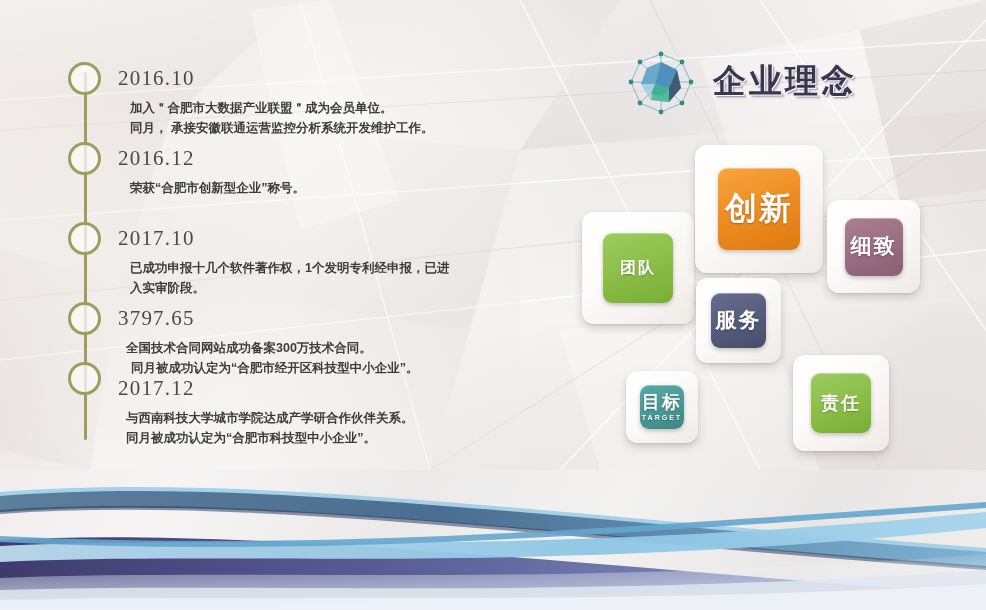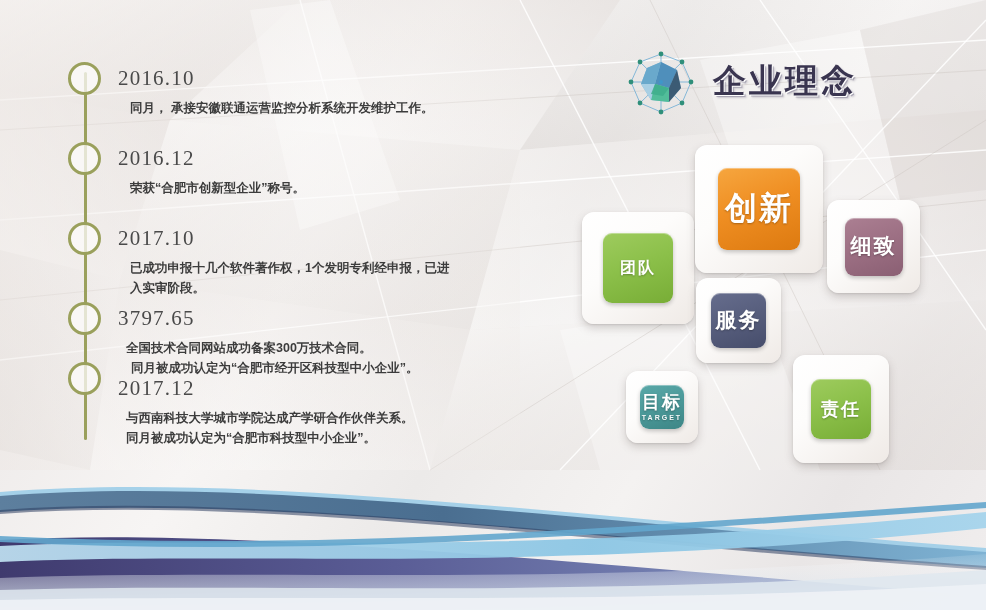--- a/index.html
+++ b/index.html
@@ -165,20 +165,21 @@
 
     <div class="tl-node" style="top:62px"></div>
     <div class="tl-node" style="top:142px"></div>
     <div class="tl-node" style="top:222px"></div>
     <div class="tl-node" style="top:302px"></div>
     <div class="tl-node" style="top:362px"></div>
 
     <div class="tl-entry" style="top:68px">
       <div class="tl-date">2016.10</div>
       <div class="tl-lines">
+        <div class="tl-line">加入＂合肥市大数据产业联盟＂成为会员单位。</div>
         <div class="tl-line">同月， 承接安徽联通运营监控分析系统开发维护工作。</div>
       </div>
     </div>
 
     <div class="tl-entry" style="top:148px">
       <div class="tl-date">2016.12</div>
       <div class="tl-lines">
         <div class="tl-line">荣获“合肥市创新型企业”称号。</div>
       </div>
     </div>
@@ -261,21 +262,21 @@
     </div>
   </div>
 
   <div class="card" style="left:626px; top:371px; width:72px; height:72px;">
     <div class="chip" style="width:44px;height:44px;background:linear-gradient(160deg,#5aa8a8 0%,#4c9a9a 45%,#3d8686 100%);">
       <span class="chip-label" style="font-size:18px">目标</span>
       <span class="chip-sub">TARGET</span>
     </div>
   </div>
 
-  <div class="card" style="left:793px; top:355px; width:96px; height:108px;">
+  <div class="card" style="left:793px; top:355px; width:96px; height:96px;">
     <div class="chip" style="width:60px;height:60px;background:linear-gradient(160deg,#9ecb5e 0%,#8cc04a 45%,#78ad36 100%);">
       <span class="chip-label" style="font-size:18px">责任</span>
     </div>
   </div>
 
   <svg id="waves" viewBox="0 0 986 160" preserveAspectRatio="none">
     <defs>
       <linearGradient id="wv-steel" x1="0" y1="0" x2="1" y2="0">
         <stop offset="0%" stop-color="#5d7f9e"></stop>
         <stop offset="45%" stop-color="#4a6e90"></stop>

